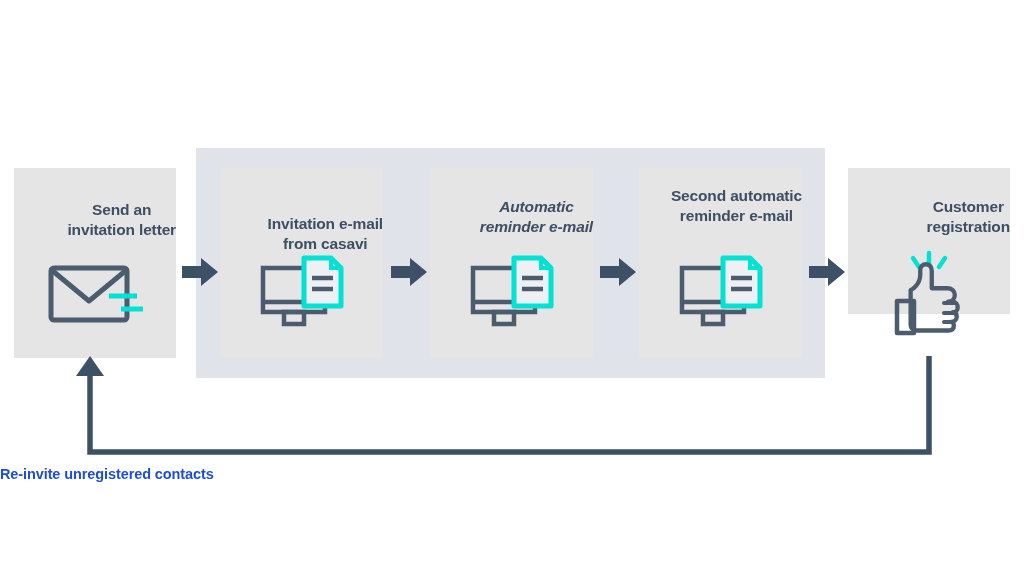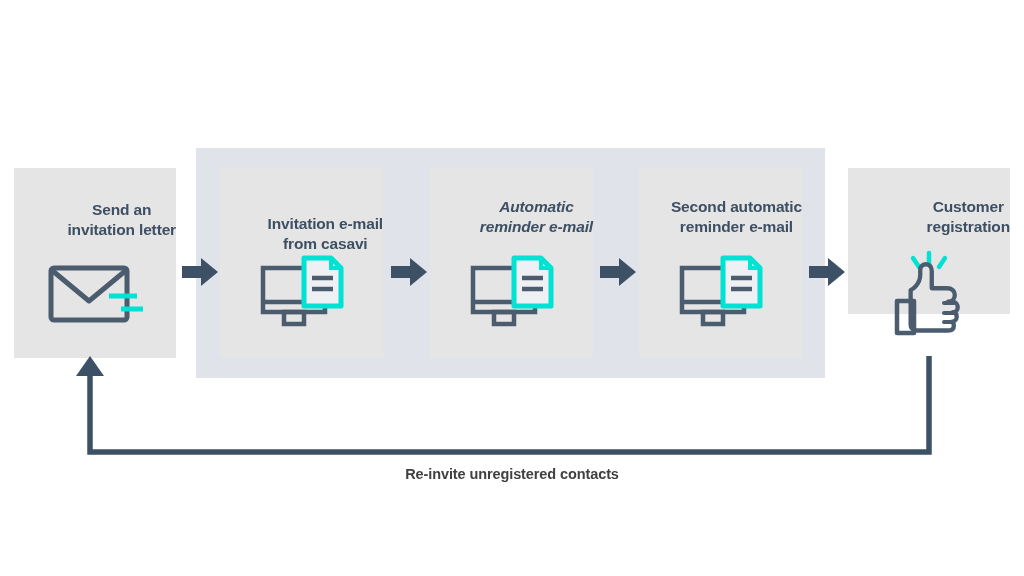--- a/index.html
+++ b/index.html
@@ -67,21 +67,21 @@
 
   #step-1 { left: 220px; top: 168px; width: 163px; height: 190px; }
   #step-1 .step-title { margin-top: 46px; }
   #step-1 .step-icon  { top: 86px; }
 
   #step-2 { left: 430px; top: 168px; width: 163px; height: 190px; font-style: italic; }
   #step-2 .step-title { margin-top: 29px; }
   #step-2 .step-icon  { top: 86px; }
 
   #step-3 { left: 639px; top: 168px; width: 163px; height: 190px; }
-  #step-3 .step-title { margin-top: 29px; }
+  #step-3 .step-title { margin-top: 18px; }
   #step-3 .step-icon  { top: 86px; }
 
   #step-4 { left: 848px; top: 168px; width: 162px; height: 146px; }
   #step-4 .step-title { margin-top: 29px; }
   #step-4 .step-icon  { top: 82px; }
 
   
   .flow-arrow {
     position: absolute;
     top: 257px;
@@ -99,24 +99,24 @@
     left: 70px;
     top: 356px;
     width: 890px;
     height: 110px;
   }
   .loop-label {
     position: absolute;
     left: 0;
     top: 466px;
     width: 1024px;
-    text-align: center;
+    text-align: left;
     font-size: 14.5px;
     font-weight: bold;
-    color: #404040;
+    color: #1d4ed8;
     letter-spacing: -0.1px;
   }
 </style>
 </head>
 <body>
 
 <div id="canvas">
 
   <div class="group-panel"></div>
 

